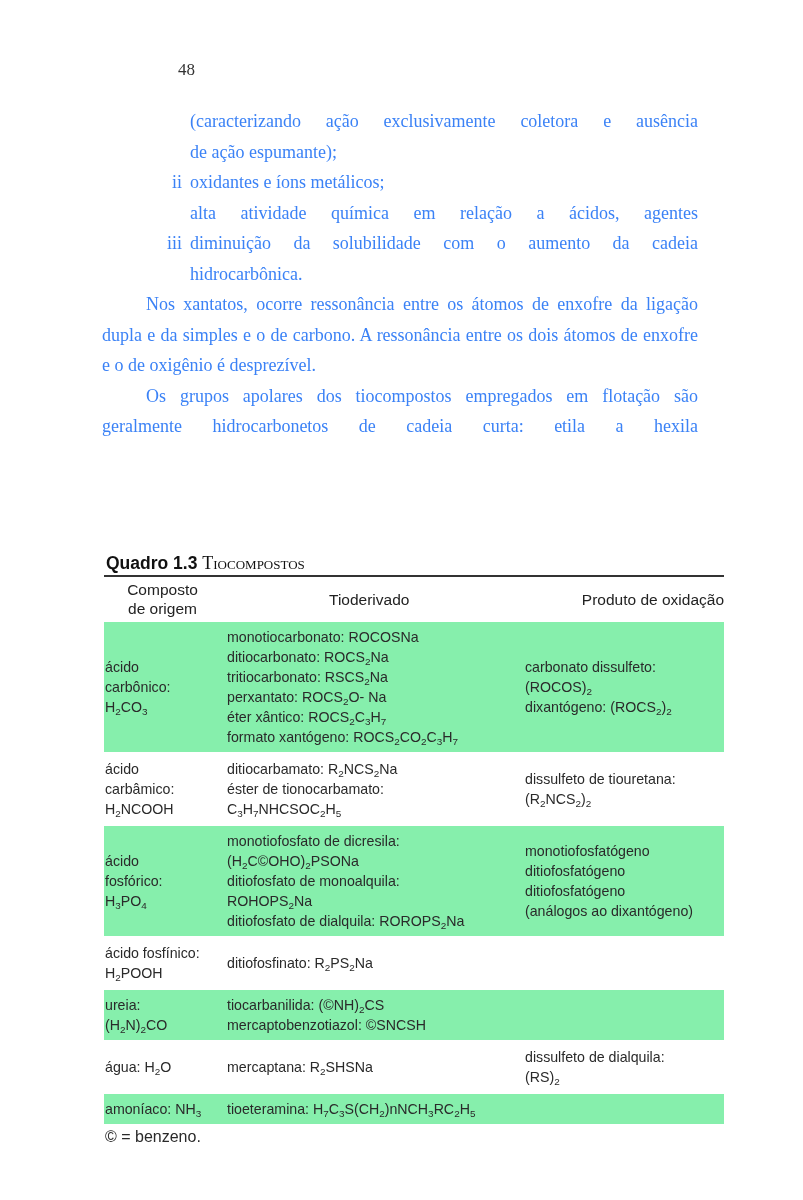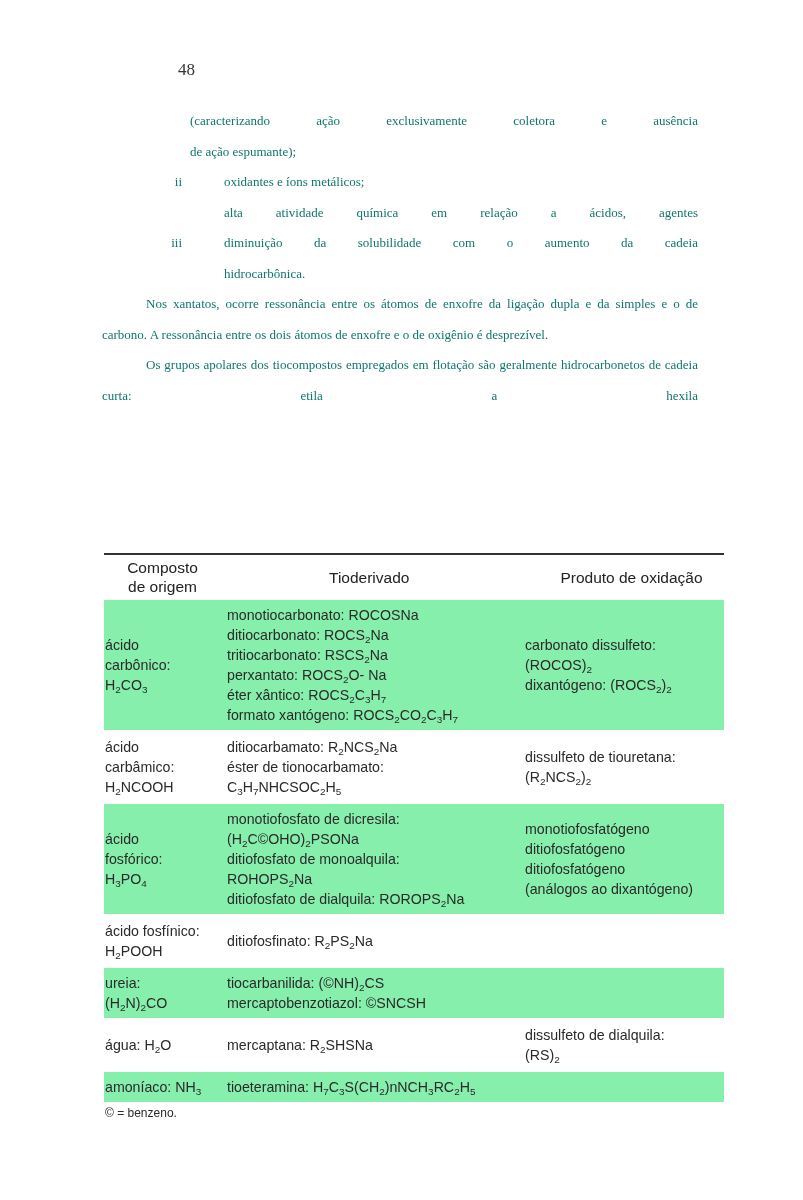--- a/index.html
+++ b/index.html
@@ -9,24 +9,24 @@
     font-family: "DejaVu Serif", "Liberation Serif", serif;
   }
   .running-head {
     position: absolute; top: 60px; left: 178px; width: 546px;
     font-family: "Liberation Serif", serif; font-size: 17px; color: #333;
     display: flex; justify-content: space-between;
   }
   .running-head .title-part span { margin-right: 6px; }
   .body-text {
     position: absolute; left: 102px; top: 106px; width: 596px;
-    font-family: "Liberation Serif", serif; font-size: 13px; line-height: 30.5px;
-    color: #0f766e;
-  }
-  .list-item { display: flex; gap: 34px; }
+    font-family: "Liberation Serif", serif; font-size: 18px; line-height: 30.5px;
+    color: #3b82f6;
+  }
+  .list-item { display: flex; }
   .list-item .num { width: 88px; text-align: right; padding-right: 8px; box-sizing: border-box; }
   .list-item .txt { flex: 1; text-align: justify; }
   .cont { padding-left: 88px; text-align: justify; }
   p.par { margin: 0; text-indent: 44px; text-align: justify; }
   p.last { text-align-last: justify; }
 
   .quadro {
     position: absolute; left: 104px; top: 552px; width: 620px;
   }
   .quadro-title {
@@ -39,30 +39,30 @@
   table {
     border-collapse: collapse; width: 620px;
     font-family: Liberation Sans, sans-serif; font-size: 14.2px; color: #2a2a2a;
   }
   th {
     font-weight: normal; font-size: 15.5px; color: #222; vertical-align: middle;
     padding: 3px 0 4px 0; line-height: 19px;
   }
   th.c1 { text-align: center; width: 108px; }
   th.c2 { text-align: left; padding-left: 108px; }
-  th.c3 { text-align: center; padding-left: 20px; }
+  th.c3 { text-align: right; padding-left: 20px; }
   td { vertical-align: middle; padding: 5px 2px; line-height: 20px; }
   td.c1 { width: 114px; padding-left: 1px; }
   td.c2 { width: 290px; padding-left: 6px; }
   td.c3 { padding-left: 6px; }
   tr.shade td { background: #86efac; }
   tr.sep td { border-top: 2px solid #ffffff; }
   sub { font-size: 70%; vertical-align: -3px; line-height: 0; }
   .footnote {
-    font-family: "Liberation Sans", sans-serif; font-size: 12px; color: #2a2a2a;
+    font-family: "Liberation Sans", sans-serif; font-size: 16px; color: #2a2a2a;
     margin-top: 4px; padding-left: 1px;
   }
 </style>
 </head>
 <body>
 
 <div class="running-head">
   <div>48</div>
 </div>
 
@@ -83,20 +83,24 @@
     <div class="txt">
       <div style="text-align-last: justify;">diminuição da solubilidade com o aumento da cadeia</div>
       <div>hidrocarbônica.</div>
     </div>
   </div>
   <p class="par">Nos xantatos, ocorre ressonância entre os átomos de enxofre da ligação dupla e da simples e o de carbono. A ressonância entre os dois átomos de enxofre e o de oxigênio é desprezível.</p>
   <p class="par last">Os grupos apolares dos tiocompostos empregados em flotação são geralmente hidrocarbonetos de cadeia curta: etila a hexila</p>
 </div>
 
 <div class="quadro">
+  <div class="quadro-title">
+    <b>Quadro 1.3</b>
+    <span class="sc">Tiocompostos</span>
+  </div>
   <div class="rule"></div>
   <table>
     <thead>
       <tr>
         <th class="c1">
           <div>Composto</div>
           <div>de origem</div>
         </th>
         <th class="c2">Tioderivado</th>
         <th class="c3">Produto de oxidação</th>

